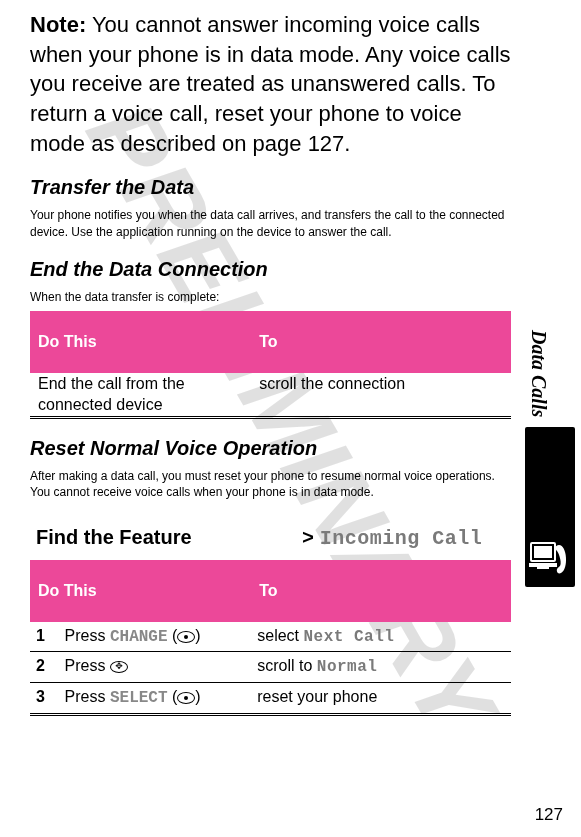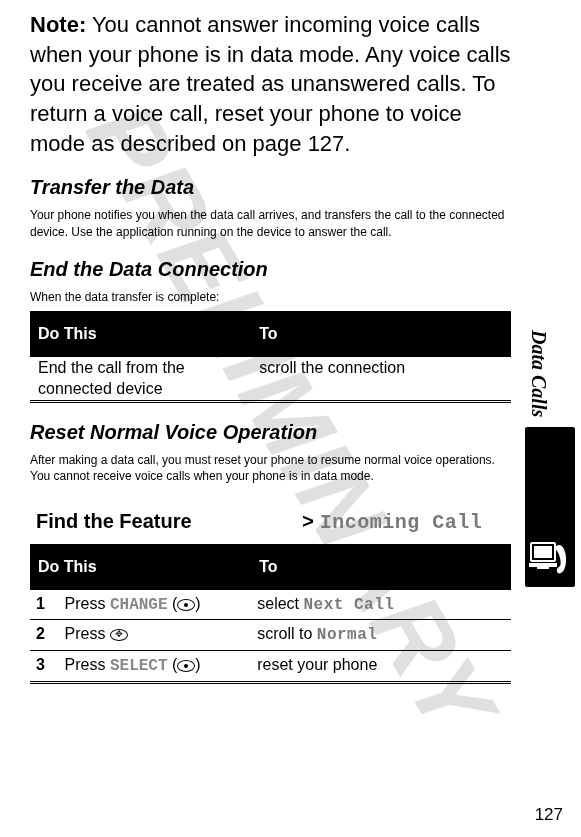--- a/index.html
+++ b/index.html
@@ -46,25 +46,25 @@
     margin-bottom: 6px;
   }
   p.body { font-size: 12px; margin-bottom: 6px; }
   table.instr {
     width: 100%;
     border-collapse: collapse;
     font-size: 16px;
     margin-top: 6px;
   }
   table.instr thead th {
-    background: #000000;
+    background: #ec4899;
     color: #fff;
     text-align: left;
     font-weight: bold;
-    padding: 12px 8px;
+    padding: 20px 8px;
   }
   table.instr thead th:first-child { width: 46%; }
   table.instr tbody td {
     padding: 0 8px;
     vertical-align: top;
   }
   table.instr.twoRule { border-bottom: 3px double #000; }
   table.instr.twoRule tbody tr:last-child td { border-bottom: none; }
   table.steps tbody tr td { padding: 3px 6px; }
   table.steps tbody tr { border-bottom: 1px solid #000; }

